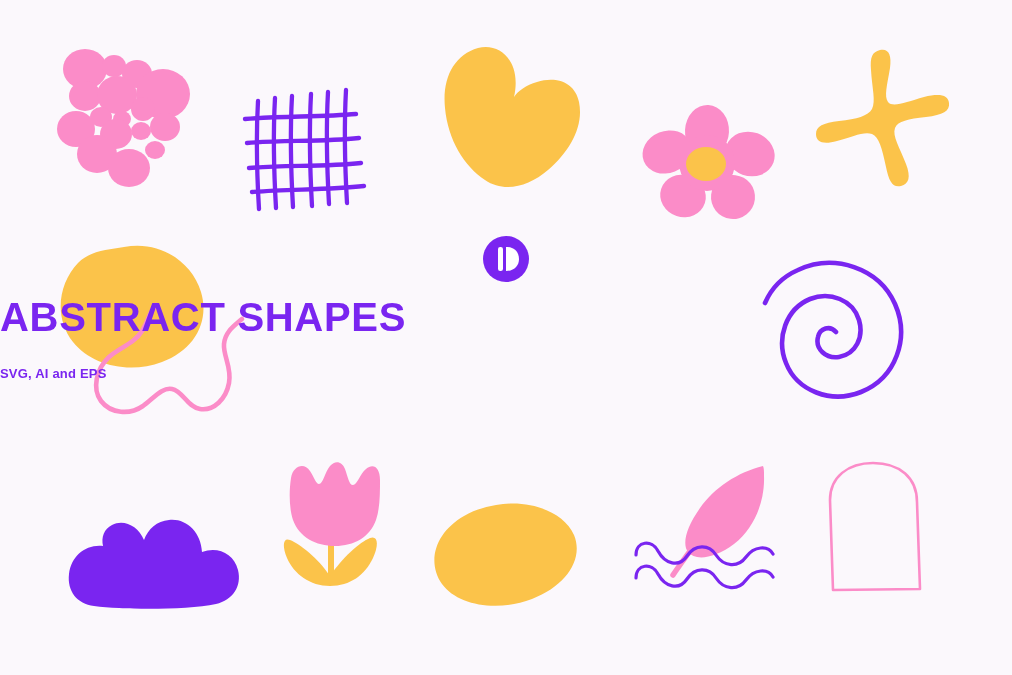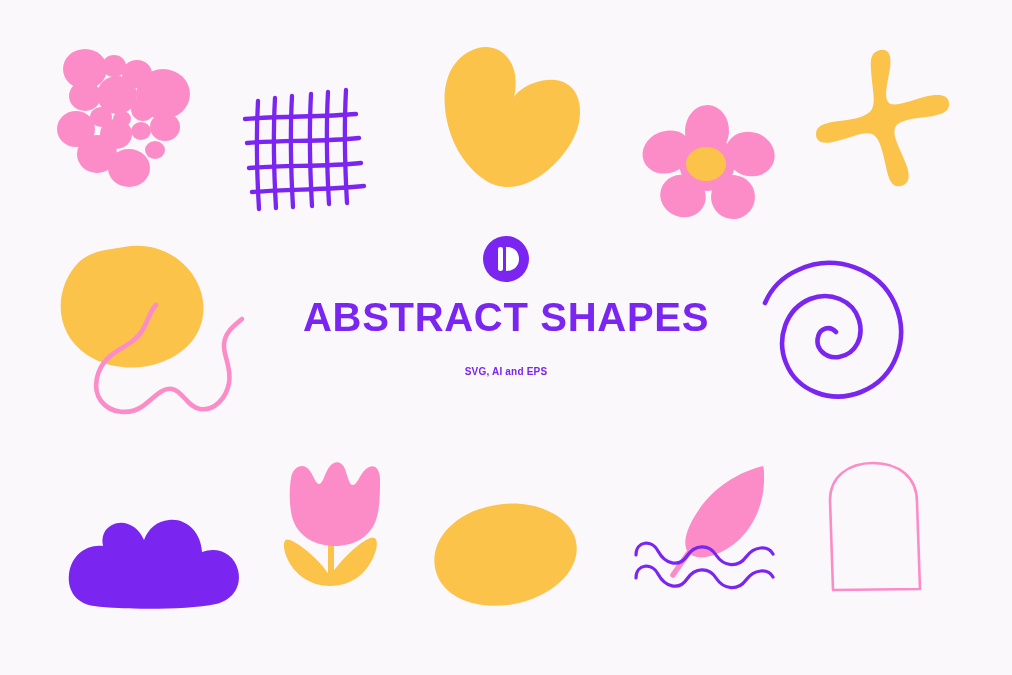--- a/index.html
+++ b/index.html
@@ -24,21 +24,20 @@
     position: absolute;
   }
   .shape svg { display: block; overflow: visible; }
 
   
   #center-block {
     position: absolute;
     left: 0;
     top: 236px;
     width: 1012px;
-    text-align: center;
     z-index: 5;
   }
   #logo-mark {
     display: block;
     margin: 0 auto 14px auto;
     width: 46px;
     height: 46px;
   }
   #title-line-1, #title-line-2 {
     display: block;
@@ -49,21 +48,21 @@
     letter-spacing: 0.7px;
     line-height: 43px;
     white-space: nowrap;
   }
   #subtitle {
     display: block;
     margin-top: 27px;
     color: #7A25F0;
     font-family: "Liberation Sans", sans-serif;
     font-weight: bold;
-    font-size: 10px;
+    font-size: 13px;
     letter-spacing: 0.2px;
   }
 
   
   #dot-cluster   { left: 52px;  top: 38px;  }
   #mesh-grid     { left: 236px; top: 76px;  }
   #heart-blob    { left: 436px; top: 34px;  }
   #flower        { left: 638px; top: 104px; }
   #sparkle       { left: 812px; top: 36px;  }
   #yellow-blob   { left: 58px;  top: 244px; }

